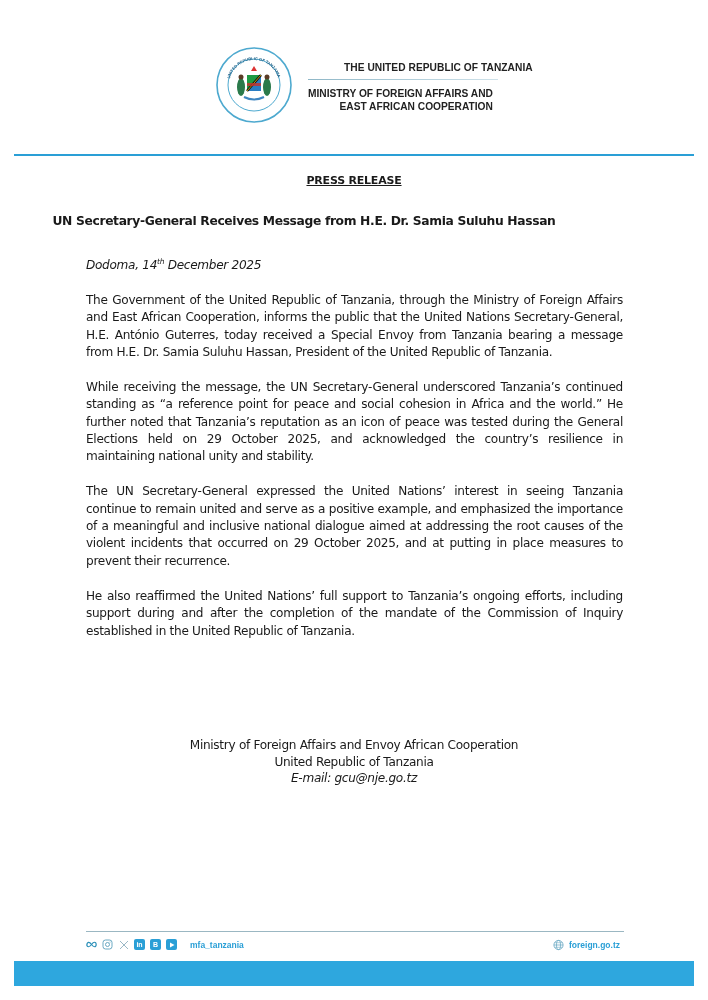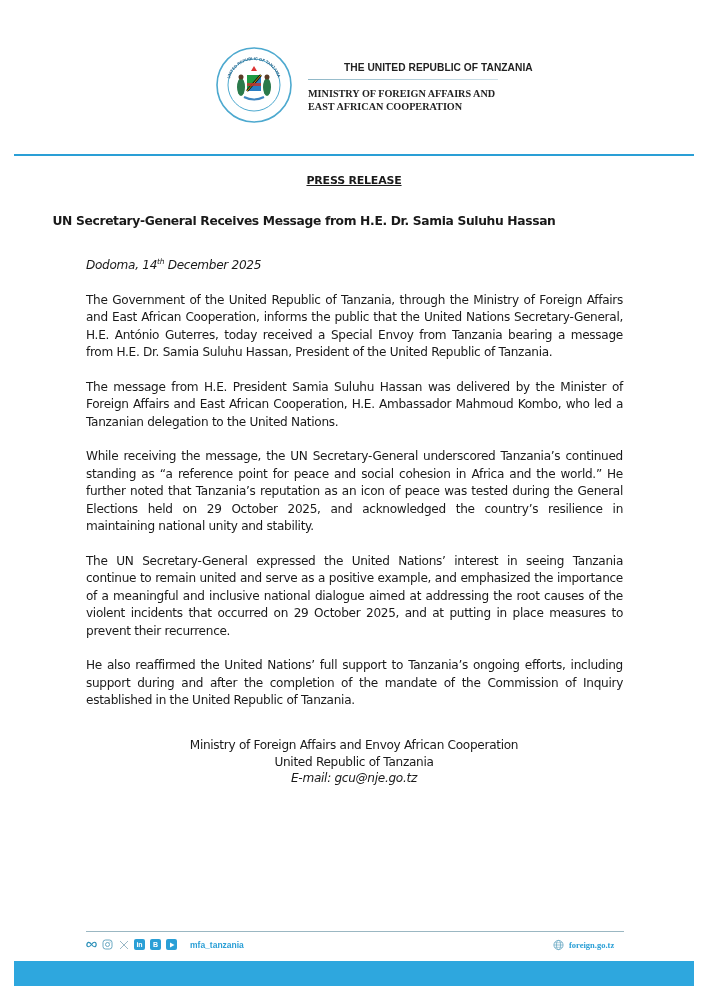--- a/index.html
+++ b/index.html
@@ -6,22 +6,22 @@
   body { width: 708px; height: 1000px; position: relative; overflow: hidden;
          font-family: "DejaVu Sans", sans-serif; color: #1a1a1a; }
   .abs { position: absolute; }
 
   
   .seal { left: 216px; top: 47px; width: 76px; height: 76px; }
   .hdr-title { left: 300px; top: 62px; font-family: "Liberation Sans", sans-serif; font-weight: bold;
                font-size: 10.2px; color: #222; letter-spacing: 0.05px; white-space: nowrap; margin-left: 44px; }
   .hdr-rule { left: 308px; top: 79px; width: 190px; height: 1px;
               background: linear-gradient(to right, #8fb7c7, #cfe2ea); }
-  .hdr-sub { left: 308px; top: 88px; font-family: Liberation Serif, serif; font-weight: bold;
-             font-size: 10.2px; color: #222; line-height: 12.5px; white-space: nowrap; }
+  .hdr-sub { left: 308px; top: 88px; font-family: Liberation Sans, sans-serif; font-weight: bold;
+             font-size: 10.2px; color: #222; line-height: 12.5px; white-space: nowrap; text-align: right; }
   .top-rule { left: 14px; top: 154px; width: 680px; height: 1.5px; background: #2a9fd6; }
 
   
   .press { left: 0; width: 708px; top: 174px; text-align: center; font-weight: bold; font-size: 11px;
            text-decoration: underline; letter-spacing: -0.2px; }
   .headline { left: 0; width: 608px; top: 214px; text-align: center; font-weight: bold; font-size: 12.3px;
               letter-spacing: -0.35px; }
 
   
   .body { left: 86px; top: 253px; width: 537px; font-size: 12.1px; line-height: 17.4px; letter-spacing: -0.3px; }
@@ -35,21 +35,21 @@
   .issued .mail { font-style: italic; }
 
   
   .foot-rule { left: 86px; top: 931px; width: 538px; height: 1px; background: #9bb7c2; }
   .socials { left: 86px; top: 939px; display: flex; align-items: center; gap: 5px; }
   .ico { width: 11px; height: 11px; display: inline-flex; align-items: center; justify-content: center; }
   .sq { background: #2a9fd6; border-radius: 2px; color: #fff; font-size: 7px; font-weight: bold;
         font-family: "Liberation Sans", sans-serif; }
   .handle { font-family: "Liberation Sans", sans-serif; font-size: 8.5px; font-weight: bold; color: #2a9fd6; margin-left: 8px; }
   .site { left: 553px; top: 939px; display: flex; align-items: center; gap: 5px; }
-  .site span.txt { font-family: Liberation Serif, serif; font-size: 8.5px; font-weight: bold; color: #2a9fd6; }
+  .site span.txt { font-family: Liberation Sans, sans-serif; font-size: 8.5px; font-weight: bold; color: #2a9fd6; }
   .foot-bar { left: 14px; top: 961px; width: 680px; height: 25px; background: #2ea7de; }
 </style>
 </head>
 <body>
 
 <div class="abs seal">
   <svg width="76" height="76" viewBox="0 0 76 76">
     <circle cx="38" cy="38" r="37" fill="#fff" stroke="#4da9cf" stroke-width="1.6"></circle>
     <circle cx="38" cy="38" r="26" fill="#fff" stroke="#4da9cf" stroke-width="1"></circle>
     <path id="arcTop" d="M 13 38 A 25 25 0 0 1 63 38" fill="none"></path>
@@ -79,21 +79,20 @@
   <div>EAST AFRICAN COOPERATION</div>
 </div>
 <div class="abs top-rule"></div>
 
 <div class="abs press">PRESS RELEASE</div>
 <div class="abs headline">UN Secretary-General Receives Message from H.E. Dr. Samia Suluhu Hassan</div>
 
 <div class="abs body">
   <p class="dateline"><span>Dodoma, 14</span><sup>th</sup><span> December 2025</span></p>
   <p>The Government of the United Republic of Tanzania, through the Ministry of Foreign Affairs and East African Cooperation, informs the public that the United Nations Secretary-General, H.E. António Guterres, today received a Special Envoy from Tanzania bearing a message from H.E. Dr. Samia Suluhu Hassan, President of the United Republic of Tanzania.</p>
-  <p>The message from H.E. President Samia Suluhu Hassan was delivered by the Minister of Foreign Affairs and East African Cooperation, H.E. Ambassador Mahmoud Kombo, who led a Tanzanian delegation to the United Nations.</p>
   <p>While receiving the message, the UN Secretary-General underscored Tanzania’s continued standing as “a reference point for peace and social cohesion in Africa and the world.” He further noted that Tanzania’s reputation as an icon of peace was tested during the General Elections held on 29 October 2025, and acknowledged the country’s resilience in maintaining national unity and stability.</p>
   <p>The UN Secretary-General expressed the United Nations’ interest in seeing Tanzania continue to remain united and serve as a positive example, and emphasized the importance of a meaningful and inclusive national dialogue aimed at addressing the root causes of the violent incidents that occurred on 29 October 2025, and at putting in place measures to prevent their recurrence.</p>
   <p>He also reaffirmed the United Nations’ full support to Tanzania’s ongoing efforts, including support during and after the completion of the mandate of the Commission of Inquiry established in the United Republic of Tanzania.</p>
 </div>
 
 <div class="abs issued">
   <div>Ministry of Foreign Affairs and Envoy African Cooperation</div>
   <div>United Republic of Tanzania</div>
   <div class="mail">E-mail: gcu@nje.go.tz</div>
 </div>

